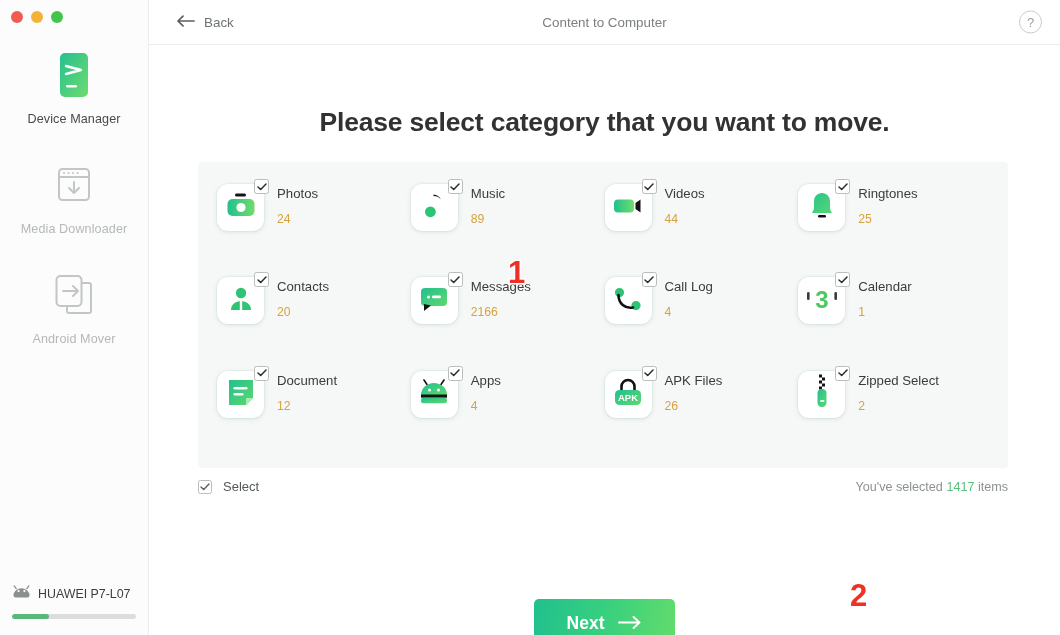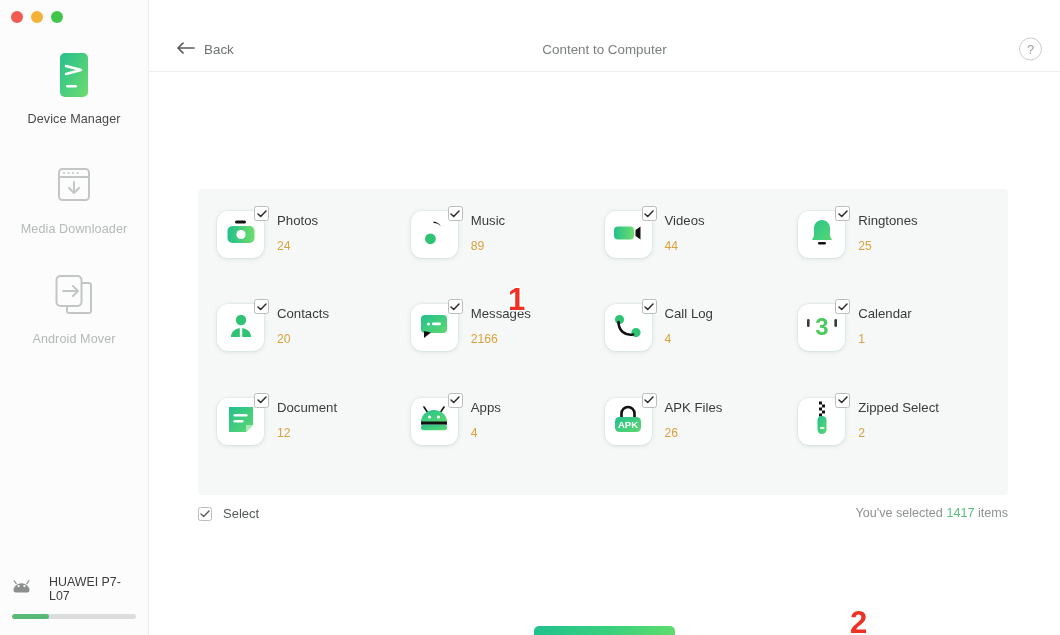--- a/index.html
+++ b/index.html
@@ -33,32 +33,32 @@
   }
   .nav-icon { width: 46px; height: 50px; display:flex; align-items:center; justify-content:center; }
   .nav-label {
     margin-top: 12px; font-size: 12.6px; color: #4a4a4a; letter-spacing: .1px;
   }
   .nav-item.inactive .nav-label { color: #b5b9b9; }
 
   .device {
     position: absolute; left: 0; right: 0; bottom: 16px; padding: 0 12px;
   }
-  .device-row { display:flex; align-items:center; gap: 18px; }
+  .device-row { display:flex; align-items:center; gap: 7px; }
   .device-name { font-size: 12.4px; color: #3d3d3d; }
   .progress {
     margin-top: 11px; height: 5px; border-radius: 3px; background: #dcdedd; overflow:hidden;
   }
   .progress-fill { height: 100%; width: 30%; background: #59b878; border-radius: 3px; }
 
   
   .main { flex: 1; display: flex; flex-direction: column; position: relative; background:#fff; }
   .titlebar {
     height: 45px; border-bottom: 1px solid #eceeed;
-    display: flex; align-items: center; position: relative; flex: 0 0 45px; margin-top: 27px;
+    display: flex; align-items: center; position: relative; flex: 0 0 45px;
   }
   .back {
     display:flex; align-items:center; gap: 9px; margin-left: 28px; cursor: pointer;
     color: #6d7271; font-size: 13.4px;
   }
   .back-arrow { display:block; }
   .win-title {
     position: absolute; left: 0; right: 0; text-align: center;
     font-size: 13.4px; color: #7b807f; pointer-events: none;
   }
@@ -107,21 +107,21 @@
   .badge {
     position: absolute; font-size: 31px; font-weight: 700; color: #ee3124;
     -webkit-text-stroke: 3px #fff; paint-order: stroke fill;
     line-height: 1; font-family: "Liberation Sans", sans-serif;
   }
   .badge.b1 { left: 359px; top: 212px; }
   .badge.b2 { left: 701px; top: 535px; }
 
   .footrow {
     position: absolute; left: 49px; right: 52px; top: 434px;
-    display: flex; align-items: flex-start; justify-content: space-between;
+    display: flex; align-items: center; justify-content: space-between;
   }
   .selall { display:flex; align-items:center; gap: 11px; cursor: pointer; }
   .selall .chk2 {
     width: 14px; height: 14px; background:#fff; border: 1px solid #b9bdbc; border-radius: 2.5px;
     display:flex; align-items:center; justify-content:center;
   }
   .selall-label { font-size: 13px; color: #55595a; }
   .selinfo { font-size: 12.6px; color: #8d9291; }
   .selinfo b { color: #5bbf7f; font-weight: 400; }
 
@@ -225,20 +225,21 @@
         <span>Back</span>
       </div>
       <div class="win-title">Content to Computer</div>
       <div class="help-btn">
         <span>?</span>
       </div>
     </div>
 
     <div class="content">
 
+      <div class="headline">Please select category that you want to move.</div>
 
       <div class="panel">
         <div class="grid">
 
           <div class="cat">
             <div class="cat-tile">
               <span>
                 <svg width="30" height="28" viewBox="0 0 30 28">
                   <defs>
                       <linearGradient id="g1" x1="0" y1="0" x2="1" y2="0">

